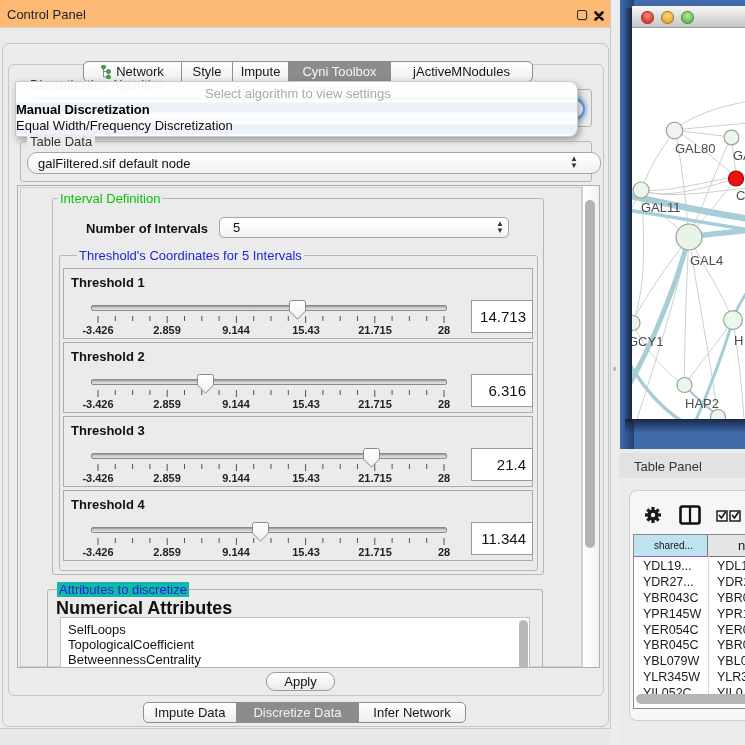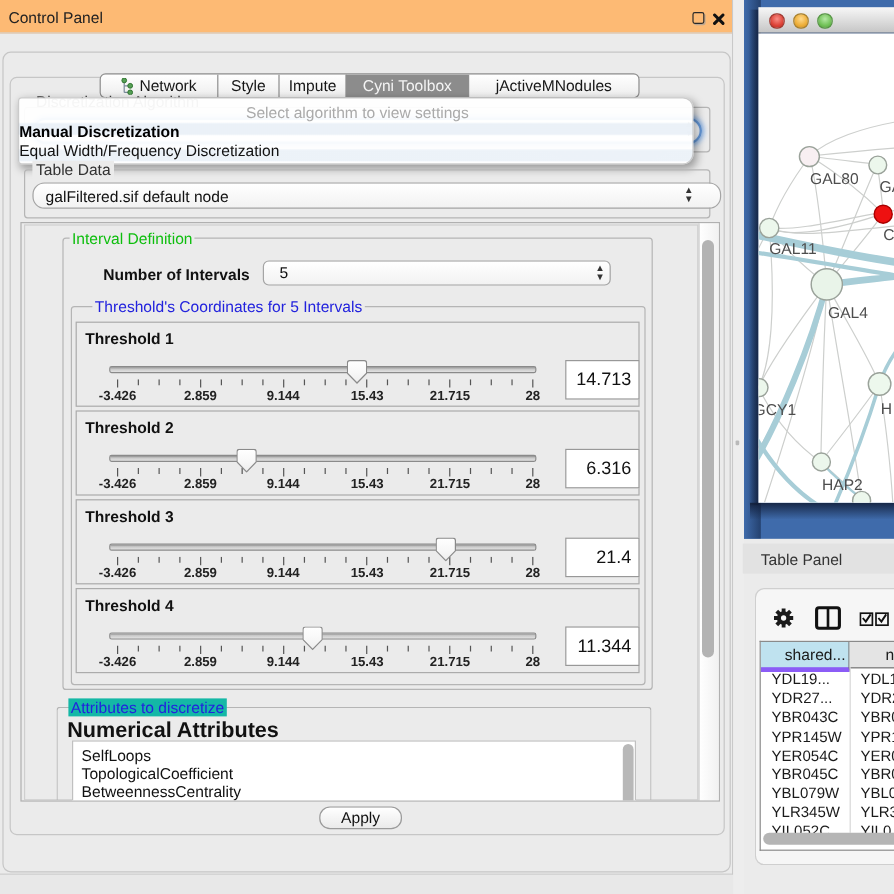--- a/index.html
+++ b/index.html
@@ -267,20 +267,25 @@
       <div class="abs" style="left:7px;top:34px;font-size:13px;color:#111;">BetweennessCentrality</div>
       <div class="abs" style="left:458px;top:2px;width:9px;height:60px;background:#b8b8b8;border-radius:5px;"></div>
     </div>
 
     <div class="abs" style="left:564px;top:0px;width:17px;height:481px;background:linear-gradient(90deg,#ffffff,#f0f0f0);border-left:1px solid #d0d0d0;"></div>
     <div class="abs" style="left:567px;top:14px;width:10px;height:348px;background:#b3b3b3;border-radius:6px;"></div>
   </div>
 
   <div class="abs" style="left:266px;top:672px;width:67px;height:17px;border:1px solid #9b9b9b;border-radius:9px;background:linear-gradient(#ffffff,#eaeaea);text-align:center;font-size:13px;color:#111;line-height:17px;">Apply</div>
 
+  <div class="abs" style="left:143px;top:702px;height:19px;display:flex;border:1px solid #8e8e8e;border-radius:5px;overflow:hidden;background:linear-gradient(#ffffff,#ededed);font-size:13px;color:#161616;">
+    <div style="width:92px;display:flex;align-items:center;justify-content:center;">Impute Data</div>
+    <div style="width:121px;display:flex;align-items:center;justify-content:center;border-left:1px solid #8e8e8e;background:#8c8c8c;color:#f4f4f4;">Discretize Data</div>
+    <div style="width:106px;display:flex;align-items:center;justify-content:center;border-left:1px solid #8e8e8e;">Infer Network</div>
+  </div>
 </div>
 
 <div class="abs" style="left:0;top:729px;width:611px;height:16px;background:#e8e8e8;"></div>
 
 <div class="abs" style="left:611px;top:0;width:9px;height:745px;background:#ededed;"></div>
 
 <div class="abs" style="left:613px;top:367px;width:3px;height:4px;background:#b9b9b9;border-radius:1px;"></div>
 
 <div class="abs" style="left:620px;top:0;width:125px;height:449px;background:#3f6bab;overflow:hidden;">
 
@@ -386,21 +391,21 @@
 
   <svg class="abs" style="left:86px;top:19px;" width="26" height="12" viewBox="0 0 26 12">
     <rect x="1" y="1" width="10" height="10" fill="none" stroke="#111" stroke-width="1.4"></rect>
     <path d="M3 5 L5.5 8 L9.5 2" fill="none" stroke="#111" stroke-width="1.6"></path>
     <rect x="14" y="1" width="10" height="10" fill="none" stroke="#111" stroke-width="1.4"></rect>
     <path d="M16 5 L18.5 8 L22.5 2" fill="none" stroke="#111" stroke-width="1.6"></path>
   </svg>
 </div>
 
 <div class="abs" style="left:633px;top:534px;width:112px;height:173px;background:#ffffff;border:1px solid #8a8a8a;border-right:none;overflow:hidden;font-size:12.5px;color:#1a1a1a;">
-  <div class="abs" style="left:0;top:0;width:73px;height:21px;background:#bfe2ef;border-right:1px solid #777777;border-bottom:4px solid #8b5cf6;line-height:21px;font-size:13px;">
+  <div class="abs" style="left:0;top:0;width:73px;height:21px;background:#bfe2ef;border-right:1px solid #777777;border-bottom:1px solid #8b5cf6;line-height:21px;font-size:10px;">
       <span style="position:absolute;left:20px;">shared...</span>
     </div>
   <div class="abs" style="left:74px;top:0;width:42px;height:21px;background:#e4e4e4;border-bottom:1px solid #777777;padding-left:30px;line-height:21px;font-size:13px;">n</div>
   <div class="abs" style="left:74px;top:21px;width:1px;height:138px;background:#d8d8d8;"></div>
   <div class="abs" style="left:9px;top:24px;">YDL19...</div>
 <div class="abs" style="left:83px;top:24px;">YDL1</div>
 <div class="abs" style="left:9px;top:40px;">YDR27...</div>
 <div class="abs" style="left:83px;top:40px;">YDR2</div>
 <div class="abs" style="left:9px;top:56px;">YBR043C</div>
 <div class="abs" style="left:83px;top:56px;">YBR0</div>

